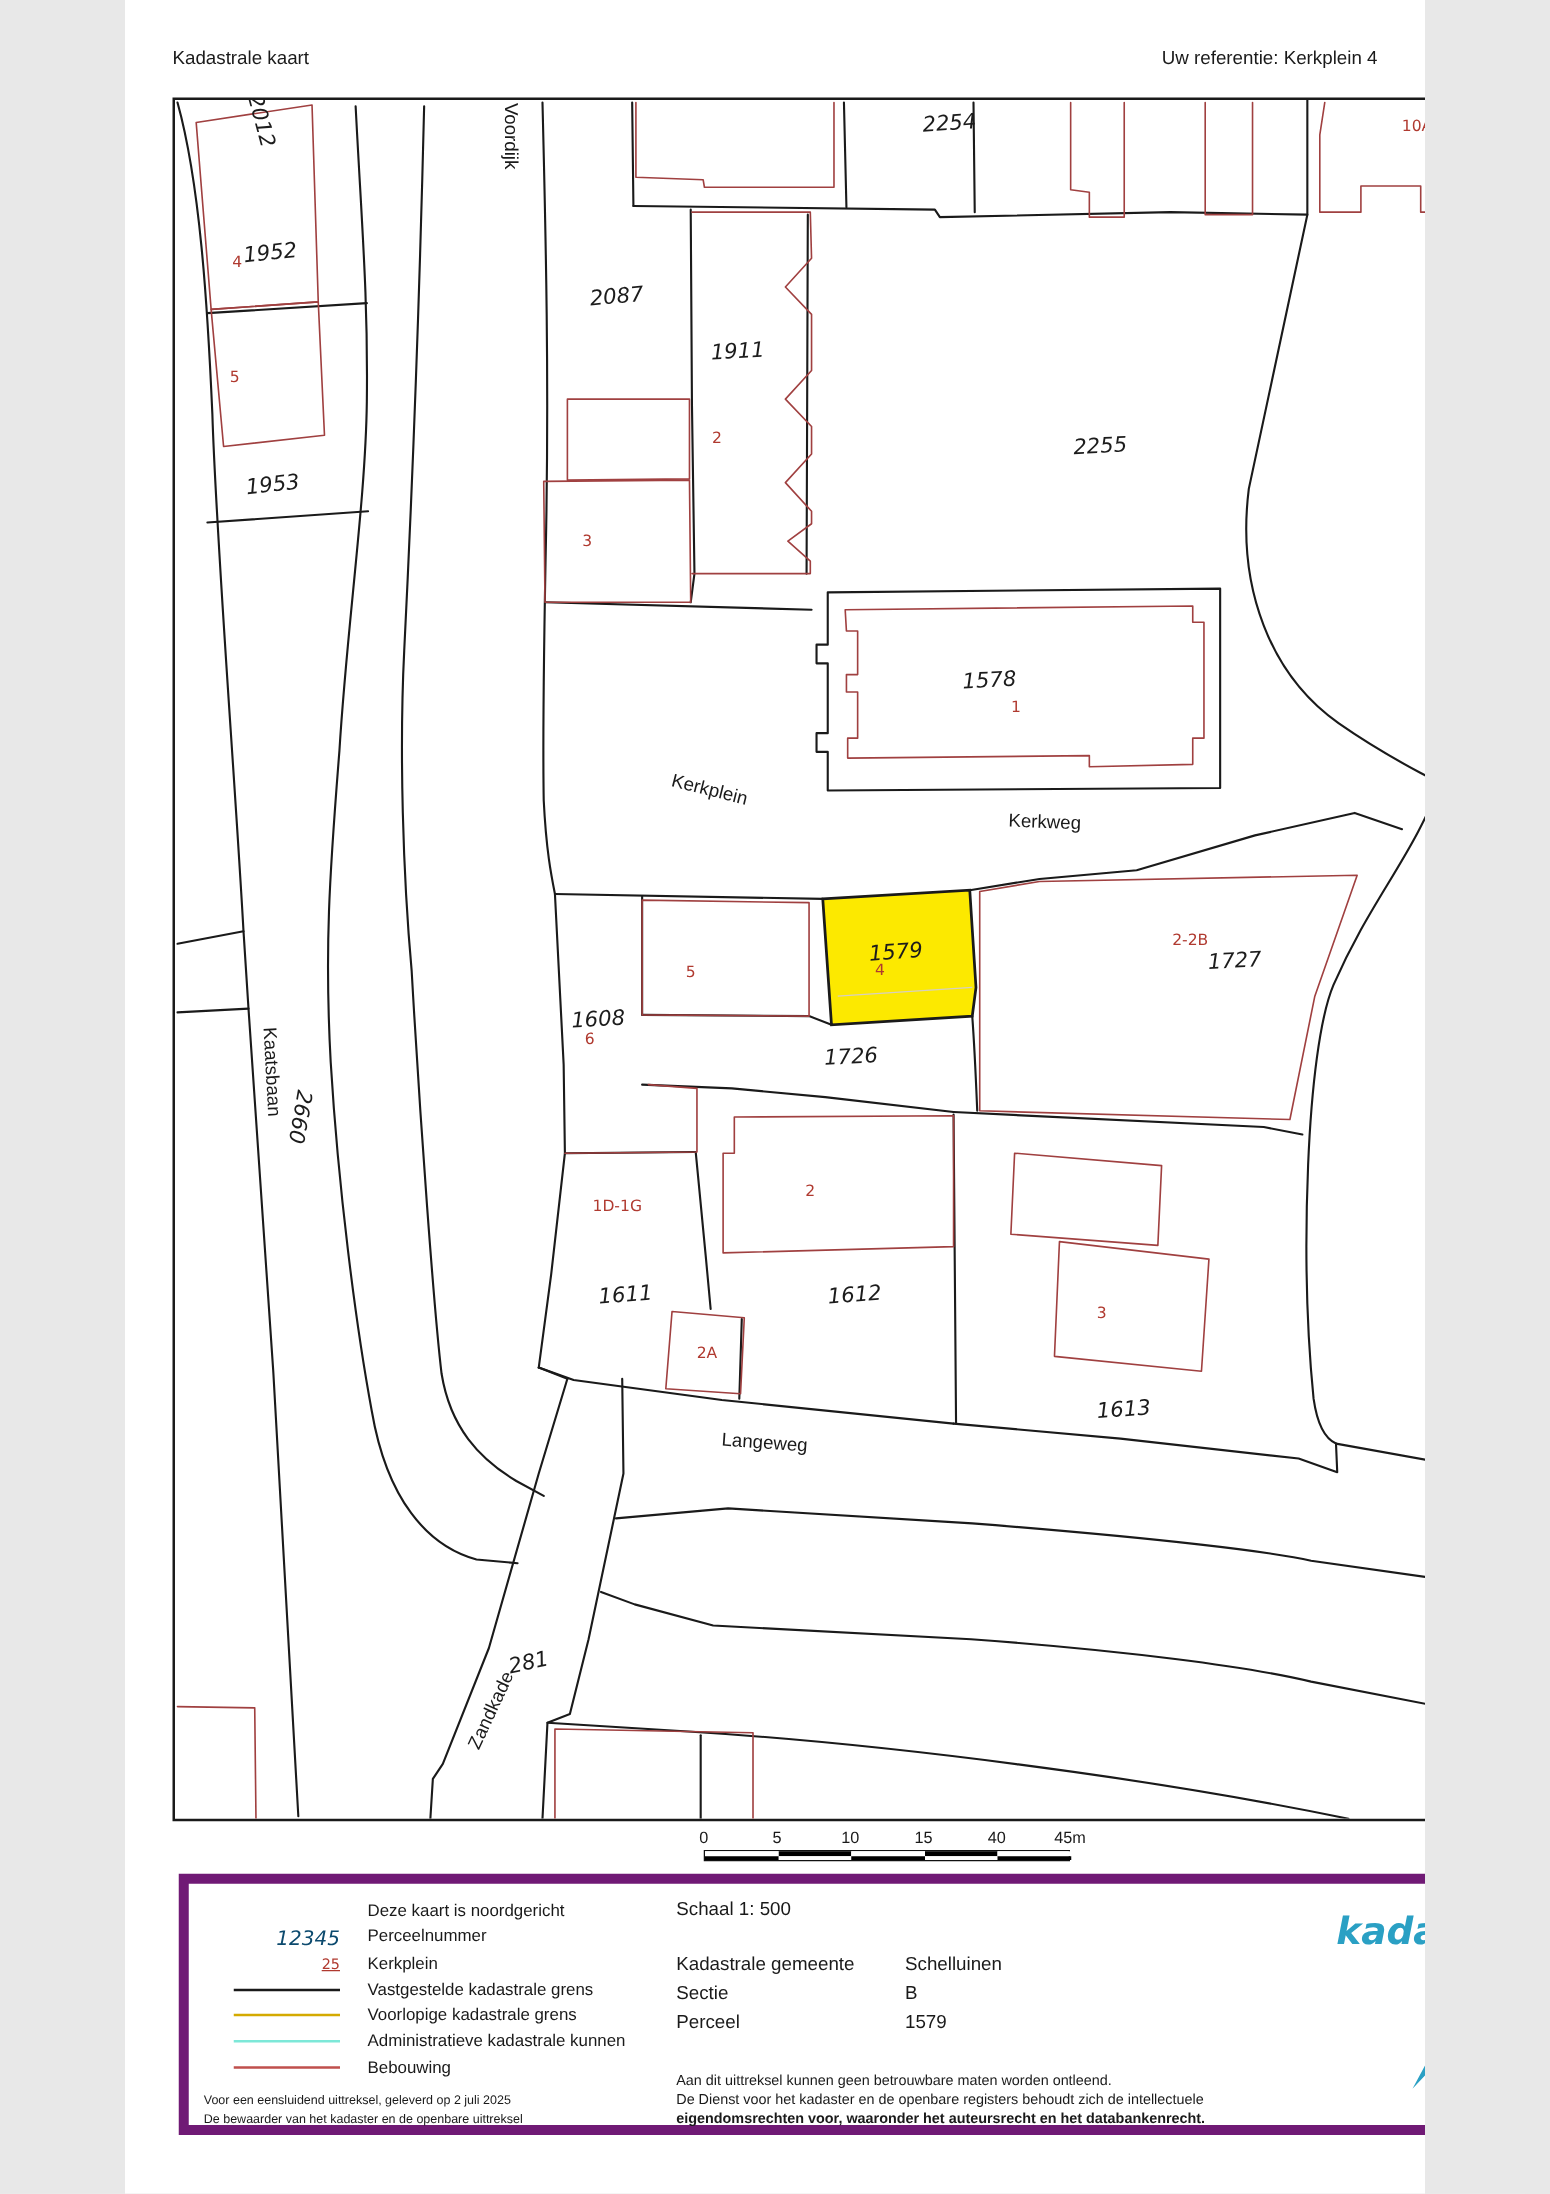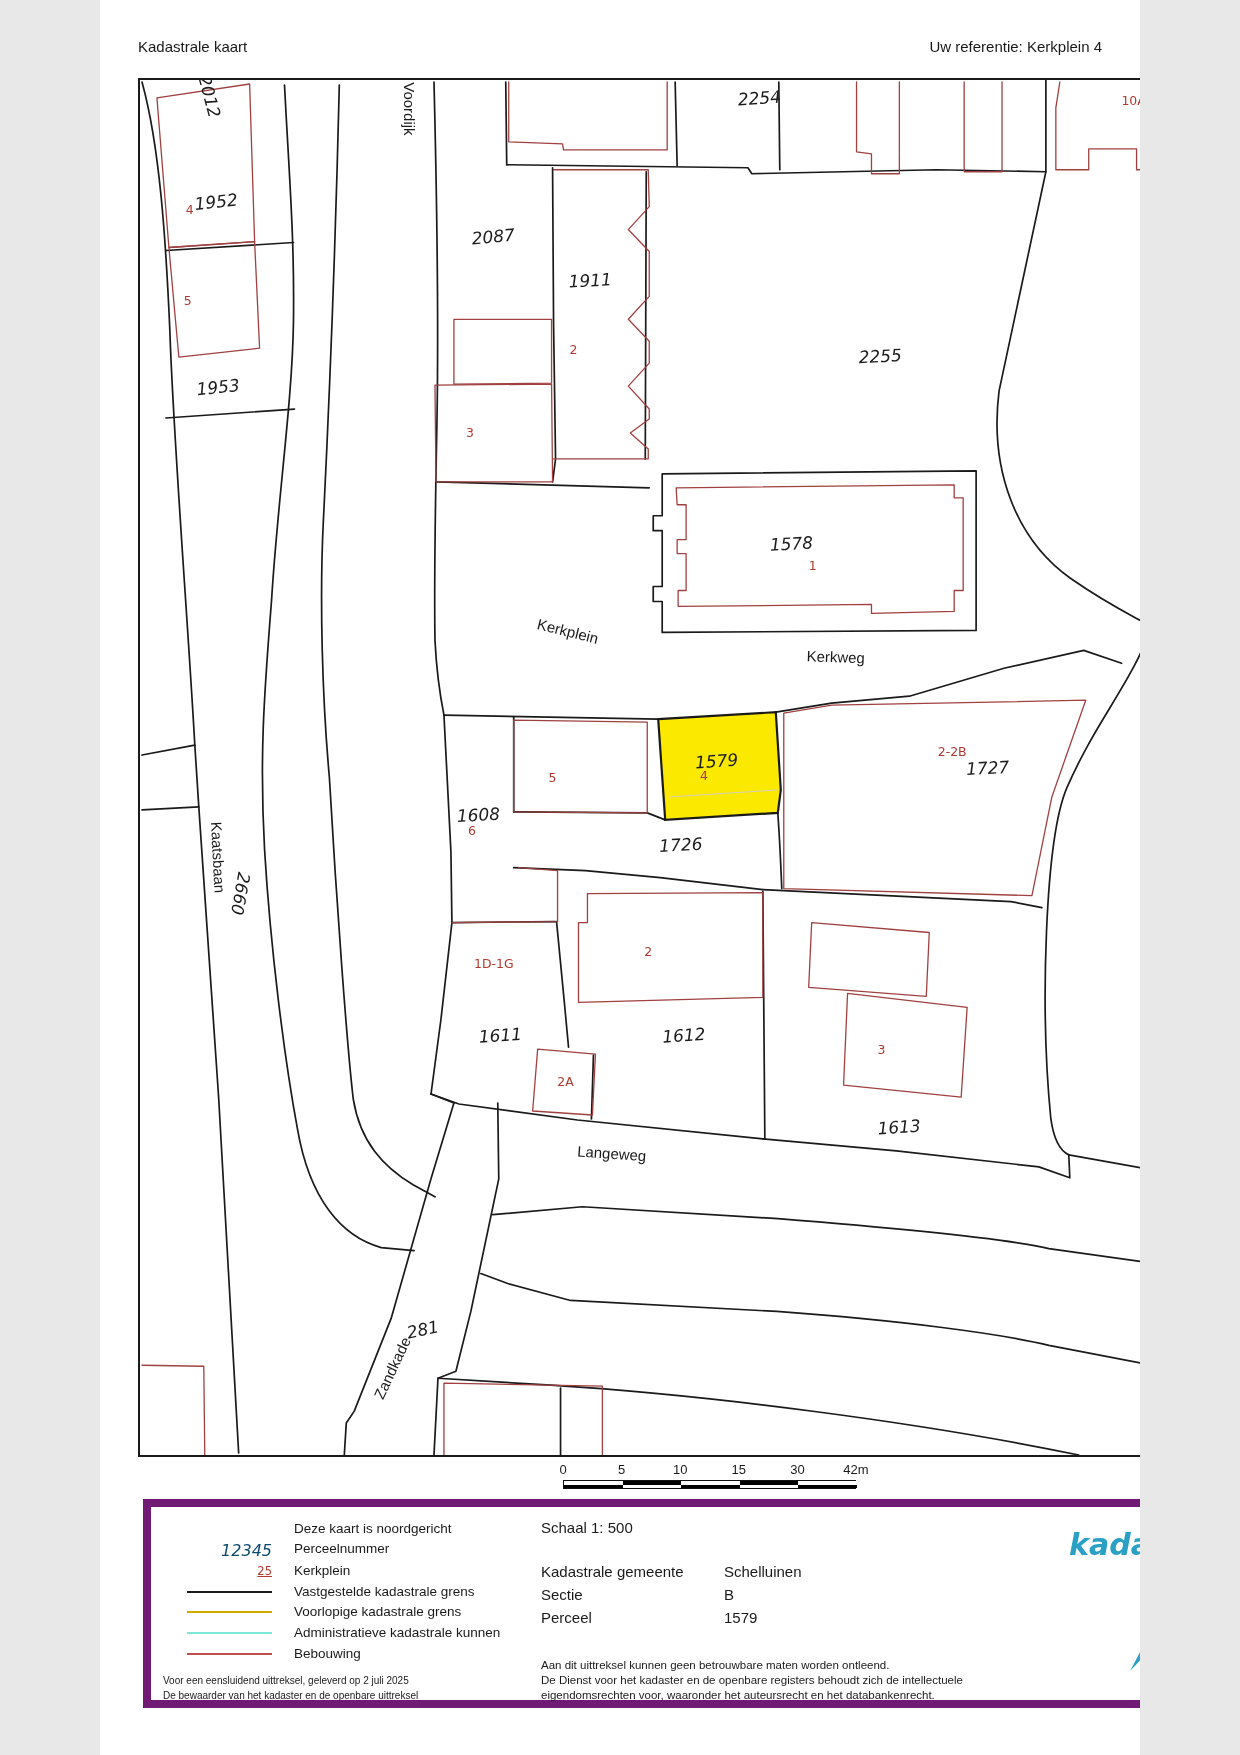--- a/index.html
+++ b/index.html
@@ -162,22 +162,22 @@
         </g>
     </svg>
   </div>
 
   <div class="scalebar">
     <div class="sb-labels" id="sb-labels">
         <span style="left: 0px;">0</span>
         <span style="left: 58.6px;">5</span>
         <span style="left: 117.2px;">10</span>
         <span style="left: 175.8px;">15</span>
-        <span style="left: 234.4px;">30</span>
-        <span style="left: 293px;">42m</span>
+        <span style="left: 234.4px;">40</span>
+        <span style="left: 293px;">45m</span>
       </div>
     <div class="sb-bar" id="sb-bar">
         <div style="left: 0px; width: 58.6px; top: 0%; background: rgb(255, 255, 255);"></div>
         <div style="left: 58.6px; width: 58.6px; top: 0%; background: rgb(0, 0, 0);"></div>
         <div style="left: 117.2px; width: 58.6px; top: 0%; background: rgb(255, 255, 255);"></div>
         <div style="left: 175.8px; width: 58.6px; top: 0%; background: rgb(0, 0, 0);"></div>
         <div style="left: 234.4px; width: 58.6px; top: 0%; background: rgb(255, 255, 255);"></div>
         <div style="left: 0px; width: 58.6px; top: 50%; background: rgb(0, 0, 0);"></div>
         <div style="left: 58.6px; width: 58.6px; top: 50%; background: rgb(255, 255, 255);"></div>
         <div style="left: 117.2px; width: 58.6px; top: 50%; background: rgb(0, 0, 0);"></div>
@@ -221,21 +221,21 @@
       </div>
     <div class="info-schaal">Schaal 1: 500</div>
     <div id="info-rows">
         <div class="info-row" style="top: 56px;"><span>Kadastrale gemeente</span><span class="val">Schelluinen</span></div>
         <div class="info-row" style="top: 79px;"><span>Sectie</span><span class="val">B</span></div>
         <div class="info-row" style="top: 102px;"><span>Perceel</span><span class="val">1579</span></div>
       </div>
     <div id="info-disc">
         <div class="info-disc" style="top: 152px;">Aan dit uittreksel kunnen geen betrouwbare maten worden ontleend.</div>
         <div class="info-disc" style="top: 167px;">De Dienst voor het kadaster en de openbare registers behoudt zich de intellectuele</div>
-        <div class="info-disc" style="top: 182px;">eigendomsrechten voor, waaronder het auteursrecht en het databankenrecht.</div>
+        <div class="info-disc" style="top: 182px; font-weight: bold;">eigendomsrechten voor, waaronder het auteursrecht en het databankenrecht.</div>
       </div>
 
     <svg class="logo-svg" viewBox="0 0 270 205">
       <text id="logo-text" x="58" y="48" fill="#2aa0c4">kadaster</text>
       <polygon id="logo-teal" points="160,19 184,20 155,126 119,164 142,121" fill="#2aa0c4"></polygon>
       <polygon id="logo-navy" points="176,104 197,87 255,191 225,194" fill="#2b3a8c"></polygon>
     </svg>
   </div>
 
 </div>

